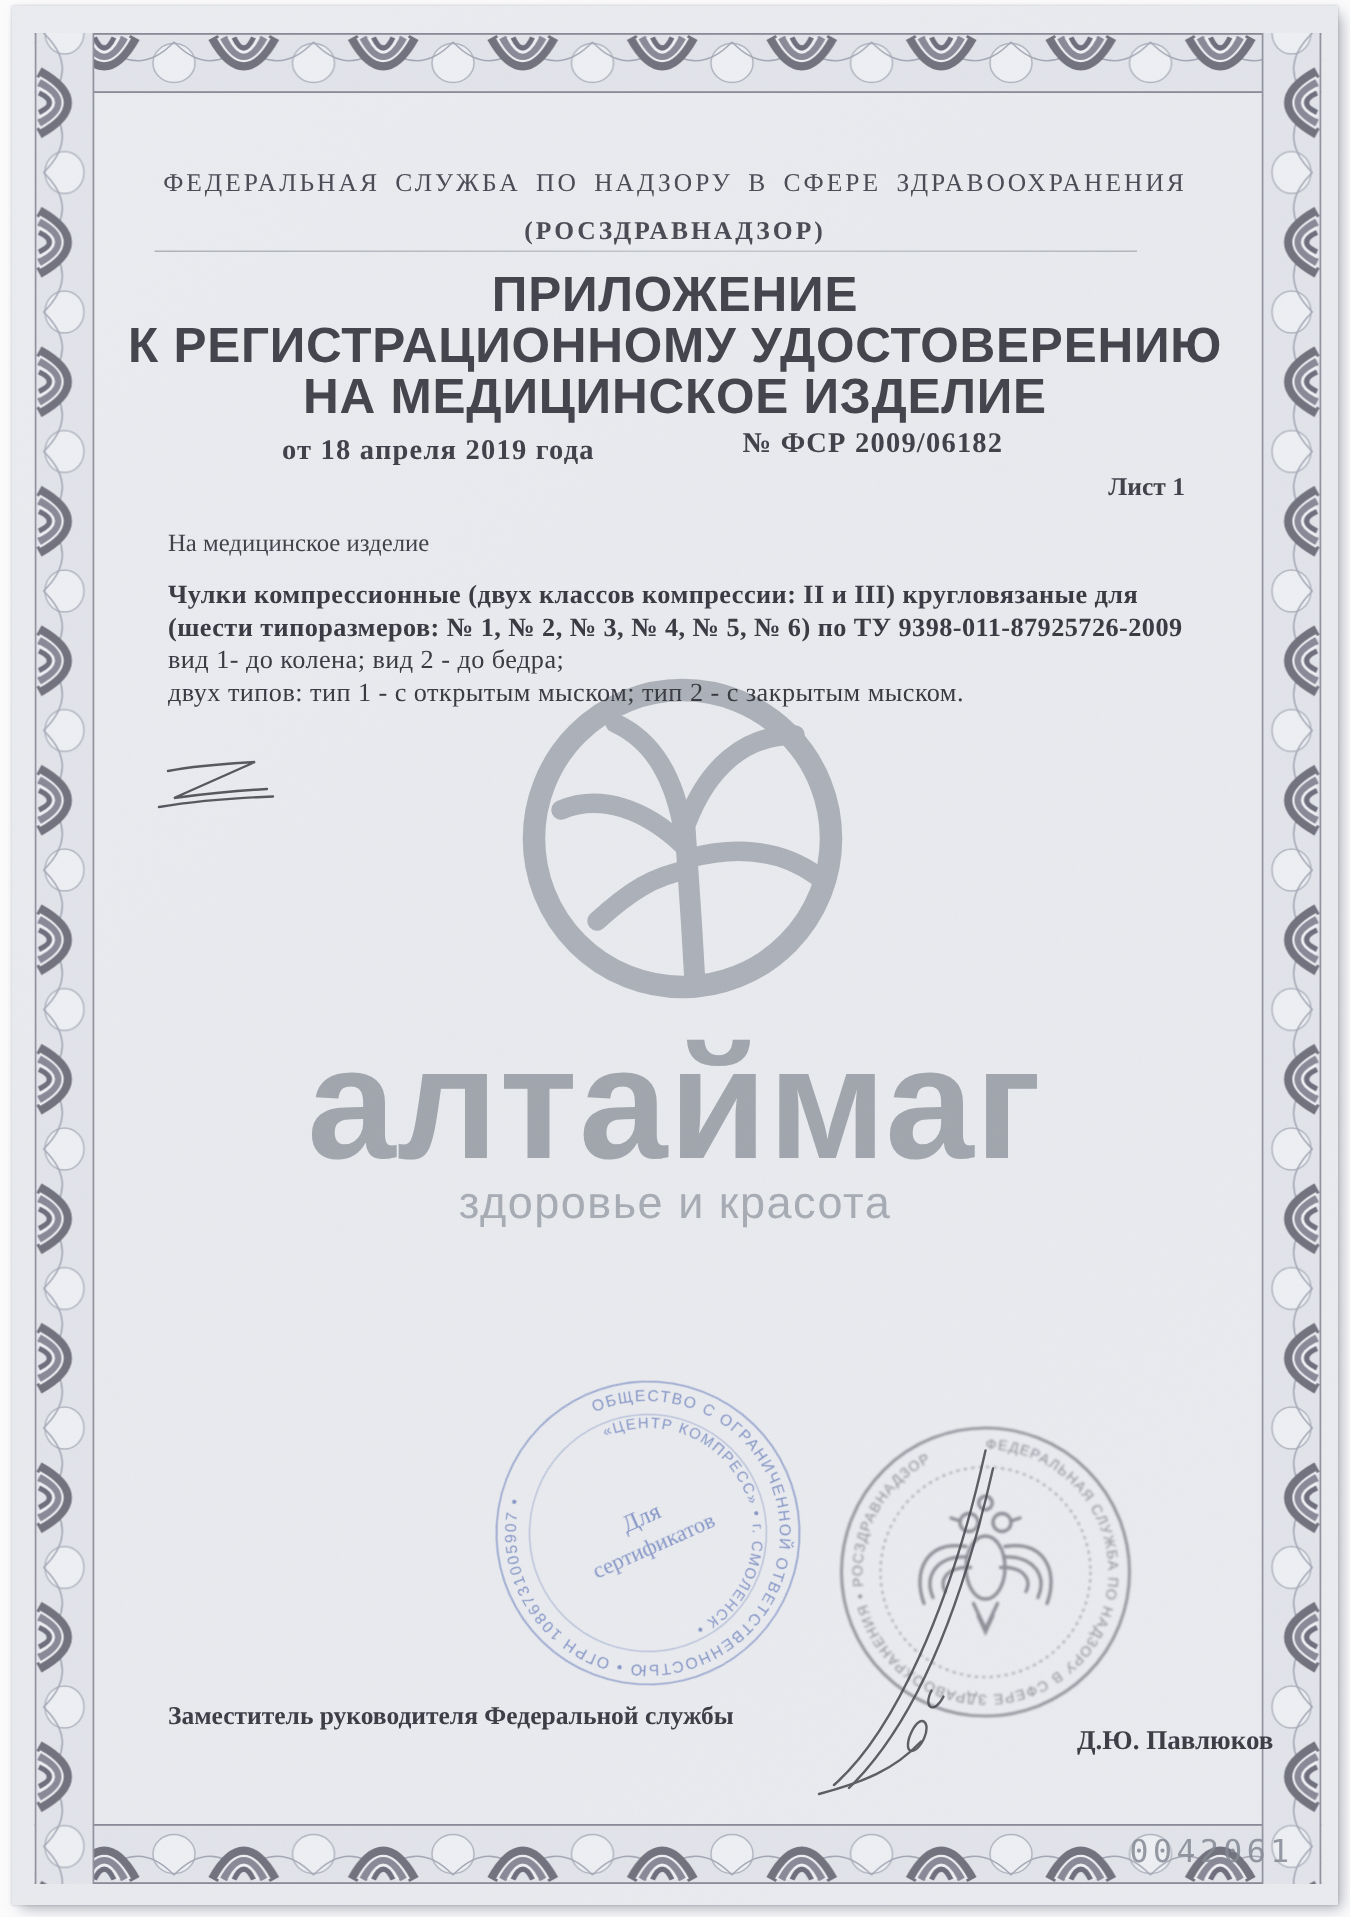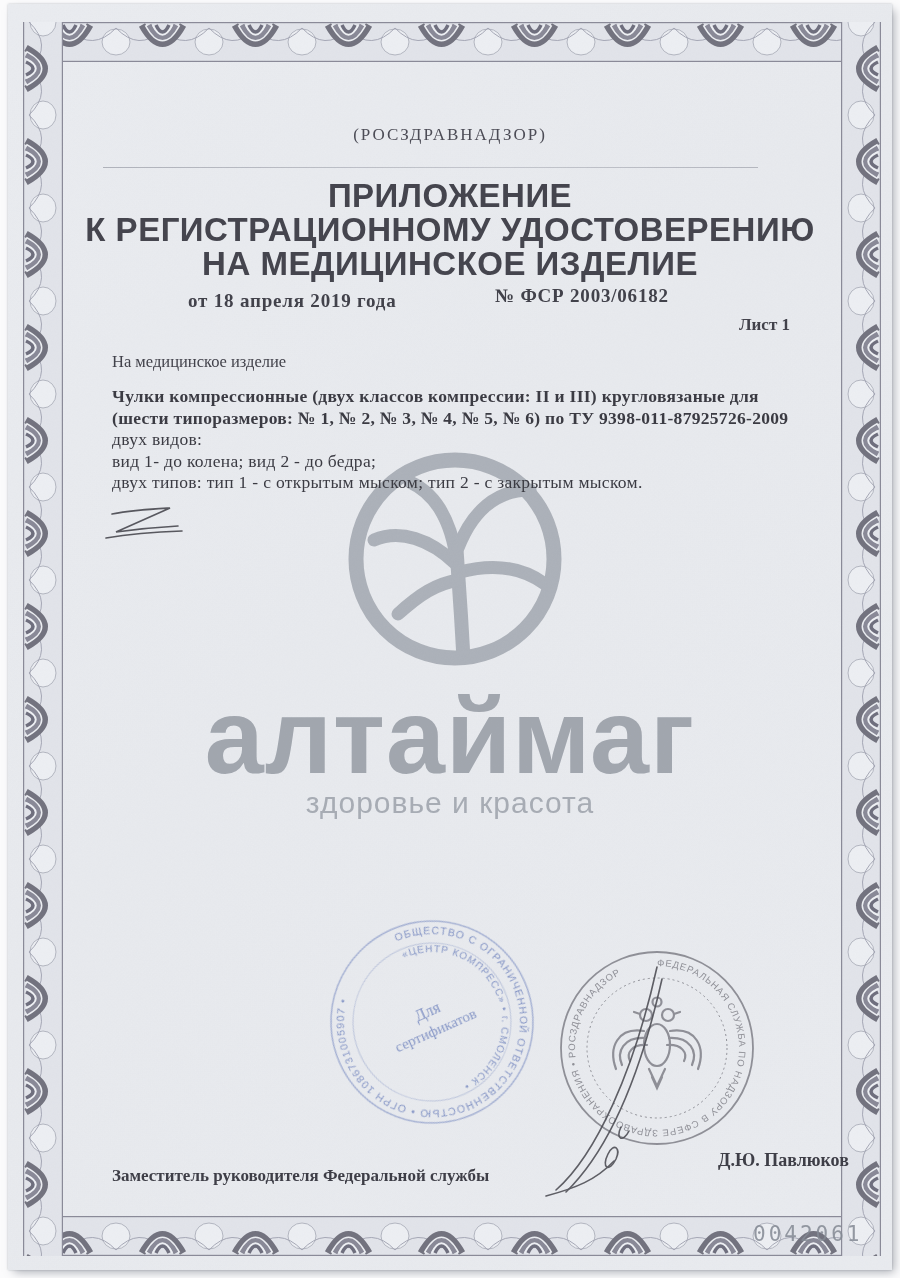--- a/index.html
+++ b/index.html
@@ -17,21 +17,21 @@
            background:linear-gradient(90deg,rgba(130,133,145,.55),rgba(130,133,145,.35) 60%,rgba(130,133,145,.5));}
   .title{font-family:"Liberation Sans",sans-serif;font-weight:bold;font-size:33px;
          letter-spacing:.5px;color:#45454e;}
   .dateline{font-weight:bold;font-size:19px;letter-spacing:.8px;}
   .body-line{position:relative;font-size:17.5px;line-height:21.5px;color:#3b3b43;letter-spacing:.3px;}
   .b{font-weight:bold;}
   .sheet{font-weight:bold;font-size:17px;}
   .wm-brand{font-family:"Liberation Sans",sans-serif;font-weight:bold;font-size:106px;
             color:#a2a7af;letter-spacing:1px;text-align:center;}
   .wm-tag{font-family:"Liberation Sans",sans-serif;font-size:30px;color:#a8adb5;letter-spacing:1px;}
-  .signer{font-weight:bold;font-size:17px;line-height:23px;color:#3e3e47;margin-top:32px;}
+  .signer{font-weight:bold;font-size:17px;line-height:23px;color:#3e3e47;}
   .signname{font-weight:bold;font-size:18px;color:#3e3e47;margin-left:32px;}
   .serial{font-family:"DejaVu Sans Mono",monospace;font-size:21px;letter-spacing:3px;color:#83899363;
           color:#848a94;opacity:.85;}
   .noise{position:absolute;inset:0;pointer-events:none;opacity:.5;mix-blend-mode:multiply;}
 </style>
 </head>
 <body>
 
 <div class="page">
   <div class="paper">
@@ -121,36 +121,36 @@
           <path d="M116,120 C90,95 60,85 34,96" stroke-width="13"></path>
           <path d="M116,112 C110,75 96,50 70,38" stroke-width="13"></path>
           <path d="M118,104 C132,68 156,46 190,46" stroke-width="13"></path>
           <path d="M120,128 C150,120 180,122 205,140" stroke-width="13"></path>
           <path d="M58,170 C80,150 96,140 118,136" stroke-width="13"></path>
         </g>
       </svg>
       <div class="txt center wm-brand" style="top:672px;">алтаймаг</div>
       <div class="txt center wm-tag" style="top:782px;">здоровье и красота</div>
 
-      <div class="txt center agency" style="top:121px;">(РОСЗДРАВНАДЗОР)</div>
+      <div class="txt center agency" style="top:108px;">ФЕДЕРАЛЬНАЯ СЛУЖБА ПО НАДЗОРУ В СФЕРЕ ЗДРАВООХРАНЕНИЯ</div>
+      <div class="txt center agency" style="top:140px;font-weight:bold;">(РОСЗДРАВНАДЗОР)</div>
       <div class="divider"></div>
 
       <div class="txt center title" style="top:173px;">ПРИЛОЖЕНИЕ</div>
       <div class="txt center title" style="top:207px;">К РЕГИСТРАЦИОННОМУ УДОСТОВЕРЕНИЮ</div>
       <div class="txt center title" style="top:241px;">НА МЕДИЦИНСКОЕ ИЗДЕЛИЕ</div>
 
       <div class="txt dateline" style="left:180px;top:286px;">от  18 апреля 2019 года</div>
-      <div class="txt dateline" style="left:487px;top:281px;">№  ФСР 2003/06182</div>
+      <div class="txt dateline" style="left:487px;top:281px;">№  ФСР 2009/06182</div>
       <div class="txt sheet" style="right:102px;top:311px;">Лист 1</div>
 
       <div class="txt" style="left:104px;top:348px;font-size:16.5px;">На медицинское изделие</div>
       <div style="position:absolute;left:104px;top:382px;width:715px;">
         <div class="body-line b">Чулки компрессионные (двух классов компрессии: II и III) кругловязаные для</div>
         <div class="body-line b">(шести типоразмеров: № 1, № 2, № 3, № 4, № 5, № 6) по ТУ 9398-011-87925726-2009</div>
-        <div class="body-line">двух видов:</div>
         <div class="body-line">вид 1- до колена; вид 2 - до бедра;</div>
         <div class="body-line">двух типов: тип 1 - с открытым мыском; тип 2 - с закрытым мыском.</div>
       </div>
 
       <svg style="position:absolute;left:90px;top:492px;" width="100" height="55">
         <g fill="none" stroke="#3f3f46" stroke-width="1.6" stroke-linecap="round" opacity=".85">
           <path d="M14,18 C35,14 55,13 72,12 L18,36 C40,33 62,31 80,30"></path>
           <path d="M8,42 C32,38 58,36 84,35"></path>
         </g>
       </svg>

